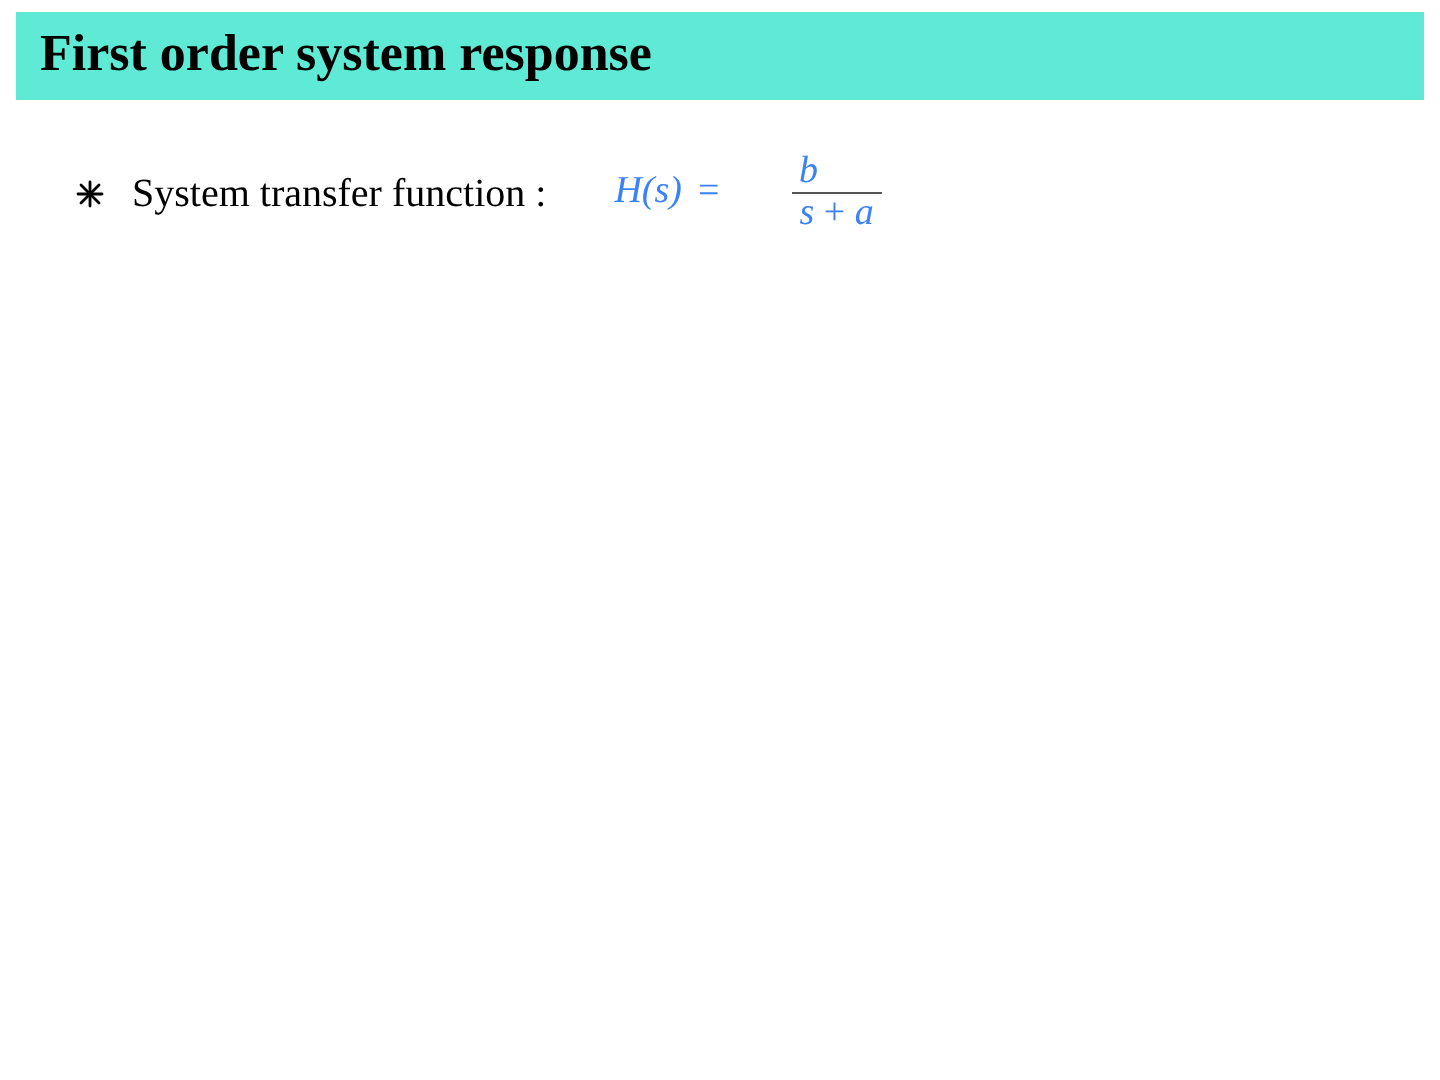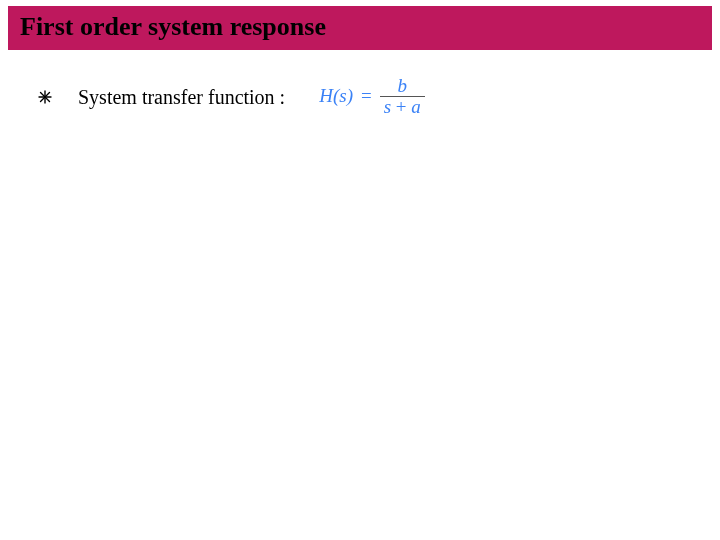--- a/index.html
+++ b/index.html
@@ -3,36 +3,36 @@
 <meta charset="utf-8">
 <style>
   * { margin: 0; padding: 0; box-sizing: border-box; }
   html, body { width: 720px; height: 540px; overflow: hidden; }
   body {
     background: #ffffff;
     font-family: Georgia, 'Times New Roman', serif;
     color: #000;
   }
   .title-bar {
-    background: #be185d;
+    background: #5eead4;
     padding: 6px 12px 8px 12px;
     margin: 6px 8px 0 8px;
   }
   .title-bar h1 {
     font-size: 26px;
     font-weight: bold;
     font-family: Georgia, 'Times New Roman', serif;
   }
   .content {
     padding: 28px 38px;
   }
   .bullet-row {
     display: flex;
     align-items: flex-start;
-    gap: 26px;
+    gap: 14px;
   }
   .bullet-icon {
     flex: 0 0 auto;
     margin-top: 4px;
   }
   .bullet-text {
     font-size: 20px;
     font-family: 'Times New Roman', Georgia, serif;
     white-space: nowrap;
   }
@@ -49,21 +49,21 @@
   .formula .lhs { font-style: italic; }
   .formula .eq { padding: 0 2px; }
   .frac {
     display: inline-flex;
     flex-direction: column;
     align-items: center;
     line-height: 1.05;
     vertical-align: middle;
   }
   .frac .num { padding: 0 4px; font-style: italic; }
-  .frac .den { padding: 0 4px; font-style: italic; border-top: 1px solid #555; }
+  .frac .den { padding: 0 4px; font-style: italic; border-top: 1px solid #555; margin-left: 28px; }
   .row-wrap {
     display: flex;
     align-items: center;
   }
 </style>
 </head>
 <body>
 
 <div class="title-bar">
   <h1>First order system response</h1>

